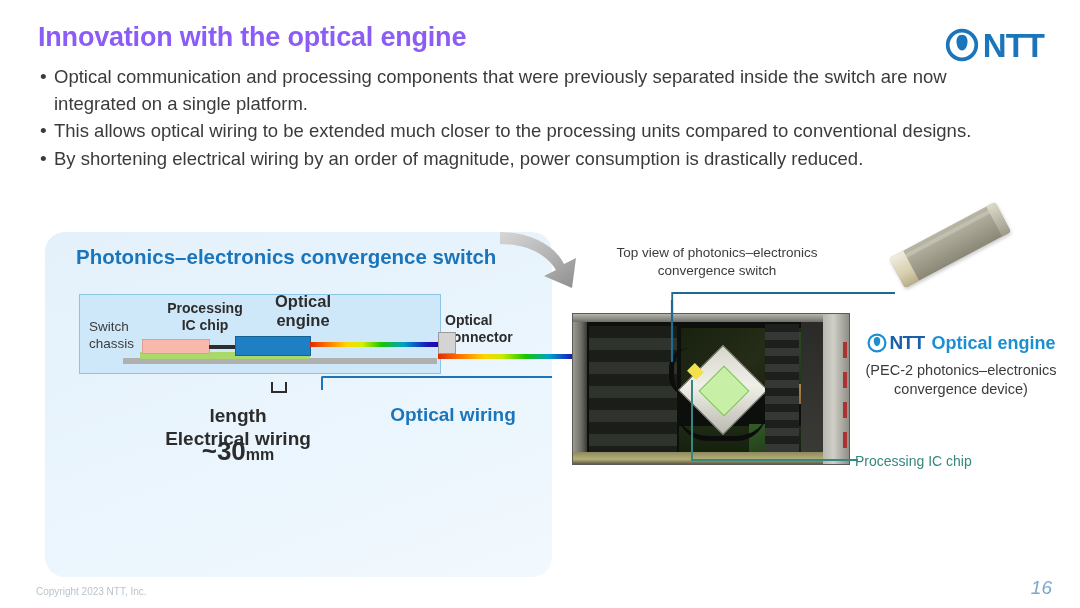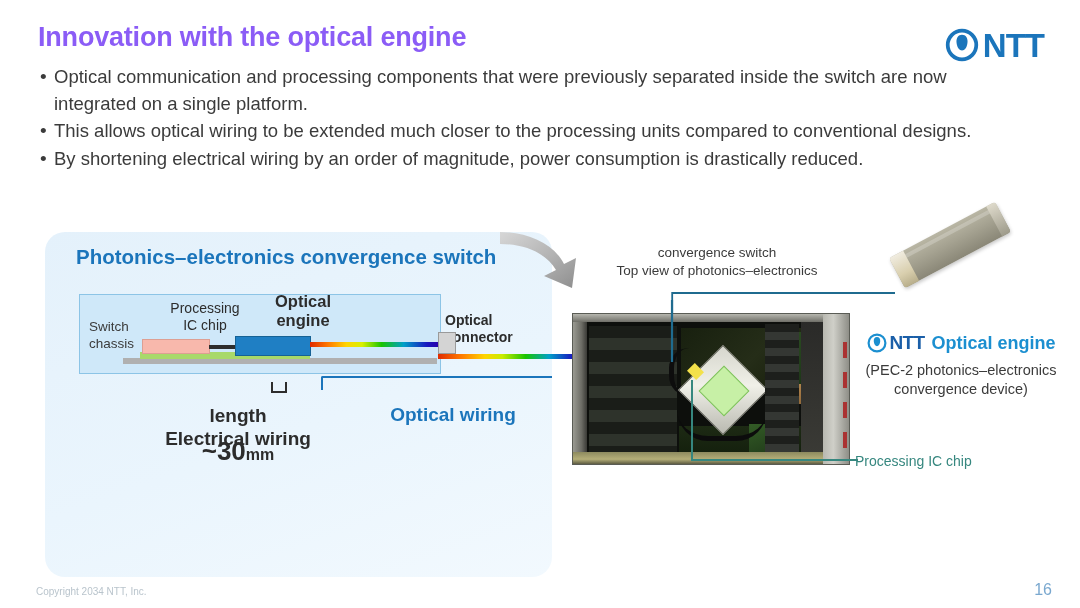--- a/index.html
+++ b/index.html
@@ -113,21 +113,21 @@
     font-size: 13.5px;
     line-height: 17px;
     color: #3b3b3b;
     width: 70px;
   }
   .lbl-proc-ic {
     position: absolute;
     left: 112px;
     top: 68px;
     font-size: 14px;
-    font-weight: normal;
+    font-weight: bold;
     line-height: 17px;
     color: #2c2c2c;
     text-align: center;
     width: 96px;
   }
   .lbl-optical-engine {
     position: absolute;
     left: 210px;
     top: 60px;
     font-size: 16.5px;
@@ -502,22 +502,23 @@
     position: absolute;
     left: 36px;
     bottom: 11px;
     font-size: 10px;
     color: #b9c4cc;
   }
   .page-num {
     position: absolute;
     right: 28px;
     bottom: 9px;
-    font-size: 16px;
+    font-size: 19px;
     color: #7aa8cf;
+    font-style: italic;
   }
 </style>
 </head>
 <body>
 
 <div class="slide-title">Innovation with the optical engine</div>
 
 <div class="ntt-logo-header">
   <svg class="ntt-mark" width="34" height="34" viewBox="0 0 100 100">
     <circle cx="50" cy="50" r="42" fill="none" stroke="#1b75bb" stroke-width="11"></circle>
@@ -597,22 +598,22 @@
     <linearGradient id="gArrow" x1="0" y1="0" x2="1" y2="1">
       <stop offset="0%" stop-color="#d7d7d7"></stop>
       <stop offset="55%" stop-color="#b2b2b2"></stop>
       <stop offset="100%" stop-color="#8e8e8e"></stop>
     </linearGradient>
   </defs>
   <path d="M2 4 C30 4 56 16 66 36 L78 30 L74 60 L46 48 L58 42 C49 26 28 16 2 16 Z" fill="url(#gArrow)"></path>
 </svg>
 
 <div class="topview-caption">
+  <div>Top view of photonics–electronics</div>
   <div>convergence switch</div>
-  <div>Top view of photonics–electronics</div>
 </div>
 
 <svg class="leader-oe" width="225" height="42" viewBox="0 0 225 42">
   <path d="M1.2 41 L1.2 5 L224 5" fill="none" stroke="#1f6b8f" stroke-width="1.8"></path>
 </svg>
 
 <div class="server-photo">
   <div class="sp-cards"></div>
   <div class="sp-pcb1"></div>
   <div class="sp-pcbgreen"></div>
@@ -660,14 +661,14 @@
     <div>convergence device)</div>
   </div>
 </div>
 
 <svg class="leader-ic" width="170" height="84" viewBox="0 0 170 84">
   <path d="M2 0 L2 80 L168 80" fill="none" stroke="#36877f" stroke-width="2"></path>
 </svg>
 
 <div class="lbl-proc-ic-chip">Processing IC chip</div>
 
-<div class="copyright">Copyright 2034 NTT, Inc.</div>
+<div class="copyright">Copyright 2023 NTT, Inc.</div>
 <div class="page-num">16</div>
 
 </body></html>

